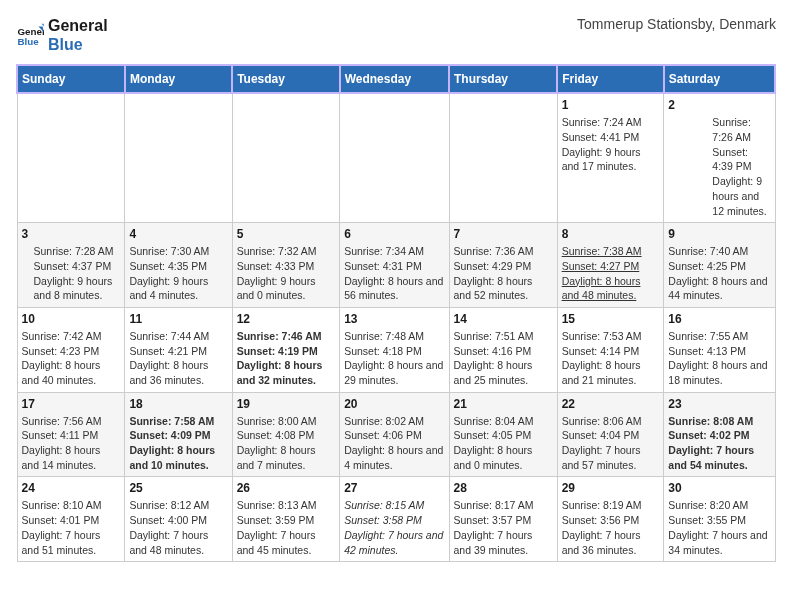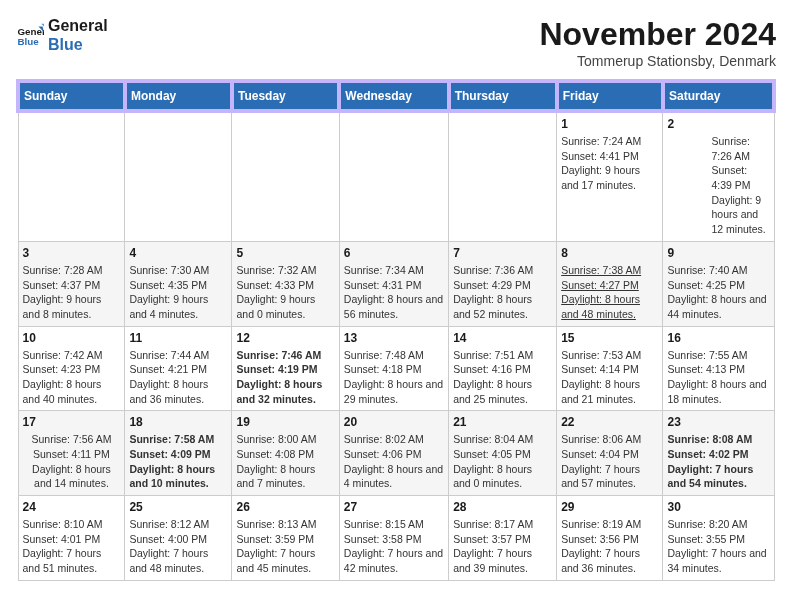--- a/index.html
+++ b/index.html
@@ -42,21 +42,21 @@
       border-collapse: collapse;
       font-size: 11px;
     }
     thead tr th {
       background-color: #2a6db5;
       color: #fff;
       padding: 6px 4px;
       text-align: left;
       font-size: 12px;
       font-weight: bold;
-      border: 4px solid #c4b5fd;
+      border: 2px solid #c4b5fd;
     }
     tbody tr td {
       border: 1px solid #ccc;
       vertical-align: top;
       padding: 4px;
       width: 113px;
       min-height: 80px;
       background: #fff;
     }
     tbody tr:nth-child(even) td {
@@ -87,21 +87,20 @@
       <text x="2" y="34" font-size="14" font-weight="bold" fill="#2a6db5">Blue</text>
       <polygon points="32,8 40,16 38,8" fill="#2a6db5"></polygon>
       <polygon points="36,4 44,12 42,4" fill="#5599d0"></polygon>
     </svg>
     <div style="line-height:1.2">
       <div style="font-size:16px;font-weight:bold;color:#1a1a1a;">General</div>
       <div style="font-size:16px;font-weight:bold;color:#2a6db5;">Blue</div>
     </div>
   </div>
   <div class="title-area">
-    <div class="month-title">November 2024</div>
     <div class="location">Tommerup Stationsby, Denmark</div>
   </div>
 </div>
 
 <table>
   <thead>
     <tr id="header-row">
         <th>Sunday</th>
         <th>Monday</th>
         <th>Tuesday</th>
@@ -127,21 +126,21 @@
         <td>
           <div class="day-number">2</div>
           <div class="day-info" style="white-space: pre-line; margin-left: 44px;">Sunrise: 7:26 AM
 Sunset: 4:39 PM
 Daylight: 9 hours and 12 minutes.</div>
         </td>
       </tr>
       <tr>
         <td>
           <div class="day-number">3</div>
-          <div class="day-info" style="white-space: pre-line;">Sunrise: 7:28 AM
+          <div class="day-info" style="white-space: pre-line; margin-left: 12px;">Sunrise: 7:28 AM
 Sunset: 4:37 PM
 Daylight: 9 hours and 8 minutes.</div>
         </td>
         <td>
           <div class="day-number">4</div>
           <div class="day-info" style="white-space: pre-line;">Sunrise: 7:30 AM
 Sunset: 4:35 PM
 Daylight: 9 hours and 4 minutes.</div>
         </td>
         <td>
@@ -215,21 +214,21 @@
         <td>
           <div class="day-number">16</div>
           <div class="day-info" style="white-space: pre-line;">Sunrise: 7:55 AM
 Sunset: 4:13 PM
 Daylight: 8 hours and 18 minutes.</div>
         </td>
       </tr>
       <tr>
         <td>
           <div class="day-number">17</div>
-          <div class="day-info" style="white-space: pre-line; text-align: center;">Sunrise: 7:56 AM
+          <div class="day-info" style="white-space: pre-line;">Sunrise: 7:56 AM
 Sunset: 4:11 PM
 Daylight: 8 hours and 14 minutes.</div>
         </td>
         <td>
           <div class="day-number">18</div>
           <div class="day-info" style="white-space: pre-line; font-weight: bold;">Sunrise: 7:58 AM
 Sunset: 4:09 PM
 Daylight: 8 hours and 10 minutes.</div>
         </td>
         <td>
@@ -277,21 +276,21 @@
 Daylight: 7 hours and 48 minutes.</div>
         </td>
         <td>
           <div class="day-number">26</div>
           <div class="day-info" style="white-space: pre-line;">Sunrise: 8:13 AM
 Sunset: 3:59 PM
 Daylight: 7 hours and 45 minutes.</div>
         </td>
         <td>
           <div class="day-number">27</div>
-          <div class="day-info" style="white-space: pre-line;">Sunrise: 8:15 AM
+          <div class="day-info" style="white-space: pre-line; font-style: italic;">Sunrise: 8:15 AM
 Sunset: 3:58 PM
 Daylight: 7 hours and 42 minutes.</div>
         </td>
         <td>
           <div class="day-number">28</div>
           <div class="day-info" style="white-space: pre-line;">Sunrise: 8:17 AM
 Sunset: 3:57 PM
 Daylight: 7 hours and 39 minutes.</div>
         </td>
         <td>

